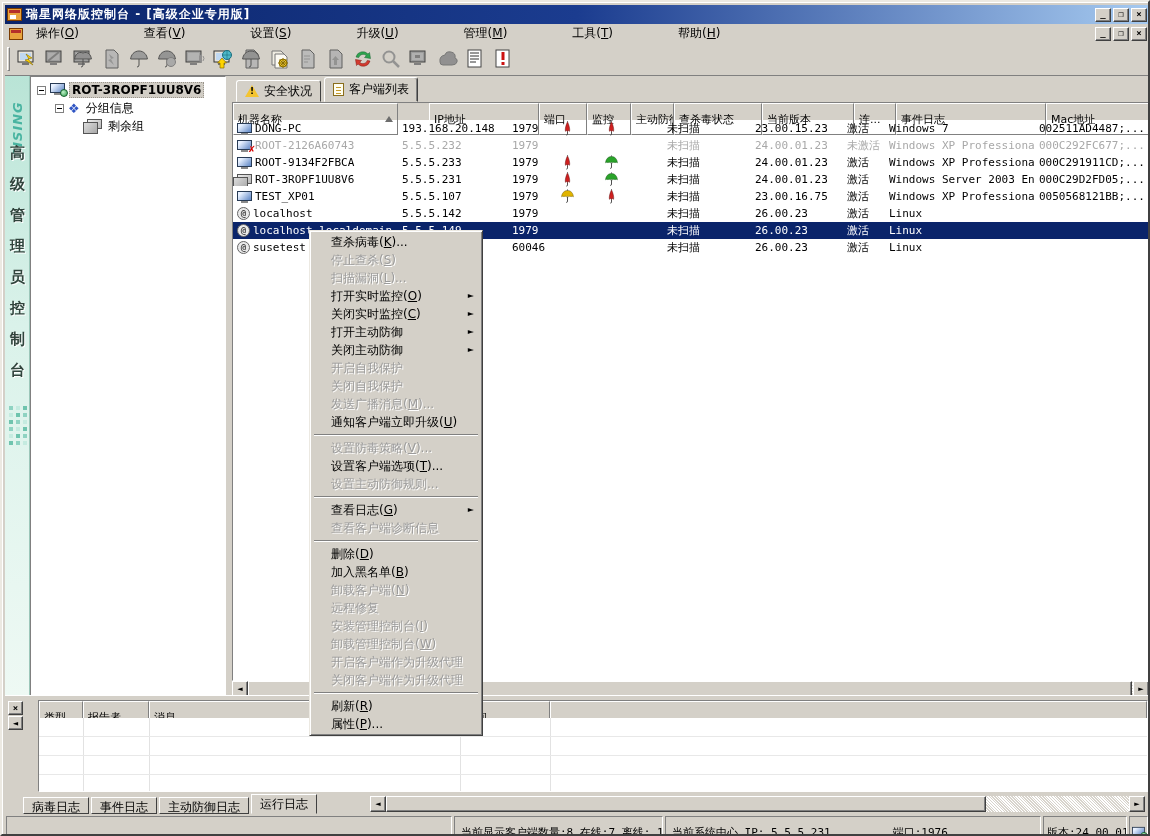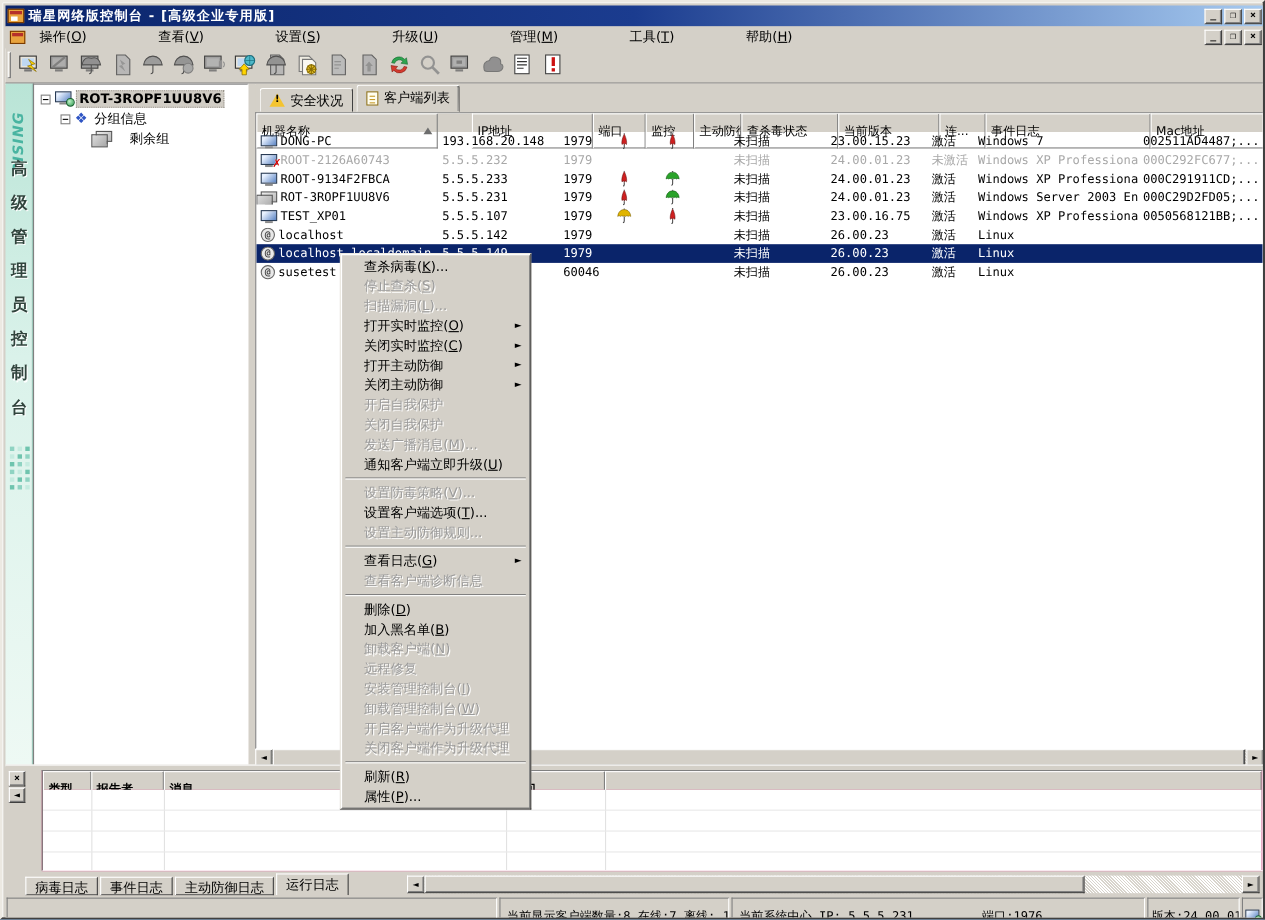--- a/index.html
+++ b/index.html
@@ -111,21 +111,21 @@
   .citem .sub{position:absolute;right:6px;top:0;font-size:8px;}
   .csep{height:0;border-top:1px solid #808080;border-bottom:1px solid #fff;margin:3px 2px;}
 
   
   .hsplit{position:absolute;left:3px;top:693px;width:1144px;height:3px;background:#d4d0c8;border-top:1px solid #fff;}
   .logpanel{position:absolute;left:3px;top:696px;width:1144px;height:116px;background:#d4d0c8;}
   .ministrip{position:absolute;left:1px;top:2px;width:30px;height:92px;}
   .minibtn{width:15px;height:14px;margin:1px 0 0 2px;background:#d4d0c8;border:1px solid;border-color:#fff #404040 #404040 #fff;
     box-shadow:inset -1px -1px 0 #808080;font:bold 9px "DejaVu Sans Mono",monospace;display:flex;align-items:center;justify-content:center;}
   .loggrid{position:absolute;left:33px;top:2px;width:1110px;height:92px;background:#be185d;
-    border:1px solid;border-color:#808080 #fff #fff #808080;overflow:hidden;font-weight:bold;}
+    border:1px solid;border-color:#808080 #fff #fff #808080;overflow:hidden;}
   .loghead{display:flex;height:17px;background:#d4d0c8;font-size:11px;}
   .logbody{position:relative;height:75px;background:#fff;}
   .lvline{position:absolute;top:0;bottom:0;width:1px;background:#e2e2e2;}
   .lhline{position:absolute;left:0;right:0;height:1px;background:#e8e8e8;}
   .logtabs{position:absolute;left:18px;top:96px;height:20px;display:flex;align-items:flex-end;font-size:12px;}
   .ltab{height:17px;padding:1px 8px 0;background:#d4d0c8;border:1px solid;border-color:#fff #404040 #404040 #fff;margin-right:2px;white-space:nowrap;}
   .ltab.active{height:20px;border-bottom-color:#d4d0c8;font-weight:normal;}
   .loghscroll{position:absolute;left:365px;top:98px;width:775px;height:16px;display:flex;}
 
   
@@ -339,21 +339,21 @@
     <div class="tnode" style="padding-left:6px;">
       <span class="tbox"></span>
       <span class="tico2"><span class="mi"><span class="scr"></span><span class="base"></span><span class="globe"></span></span></span>
       <span class="tlabel sel">ROT-3ROPF1UU8V6</span>
     </div>
     <div class="tnode" style="padding-left:24px;">
       <span class="tbox"></span>
       <span class="tico2 diamond">❖</span>
       <span class="tlabel">分组信息</span>
     </div>
-    <div class="tnode" style="padding-left:56px;gap:10px;">
+    <div class="tnode" style="padding-left:56px;">
       <span class="tico2"><span class="mi gray"><span class="scr"></span><span class="base"></span></span></span>
       <span class="tlabel">剩余组</span>
     </div>
   </div>
 
   <div class="vsplit"></div>
 
   <div class="rpane">
     <div class="tabstrip">
       <div class="tab" style="left:4px;">

